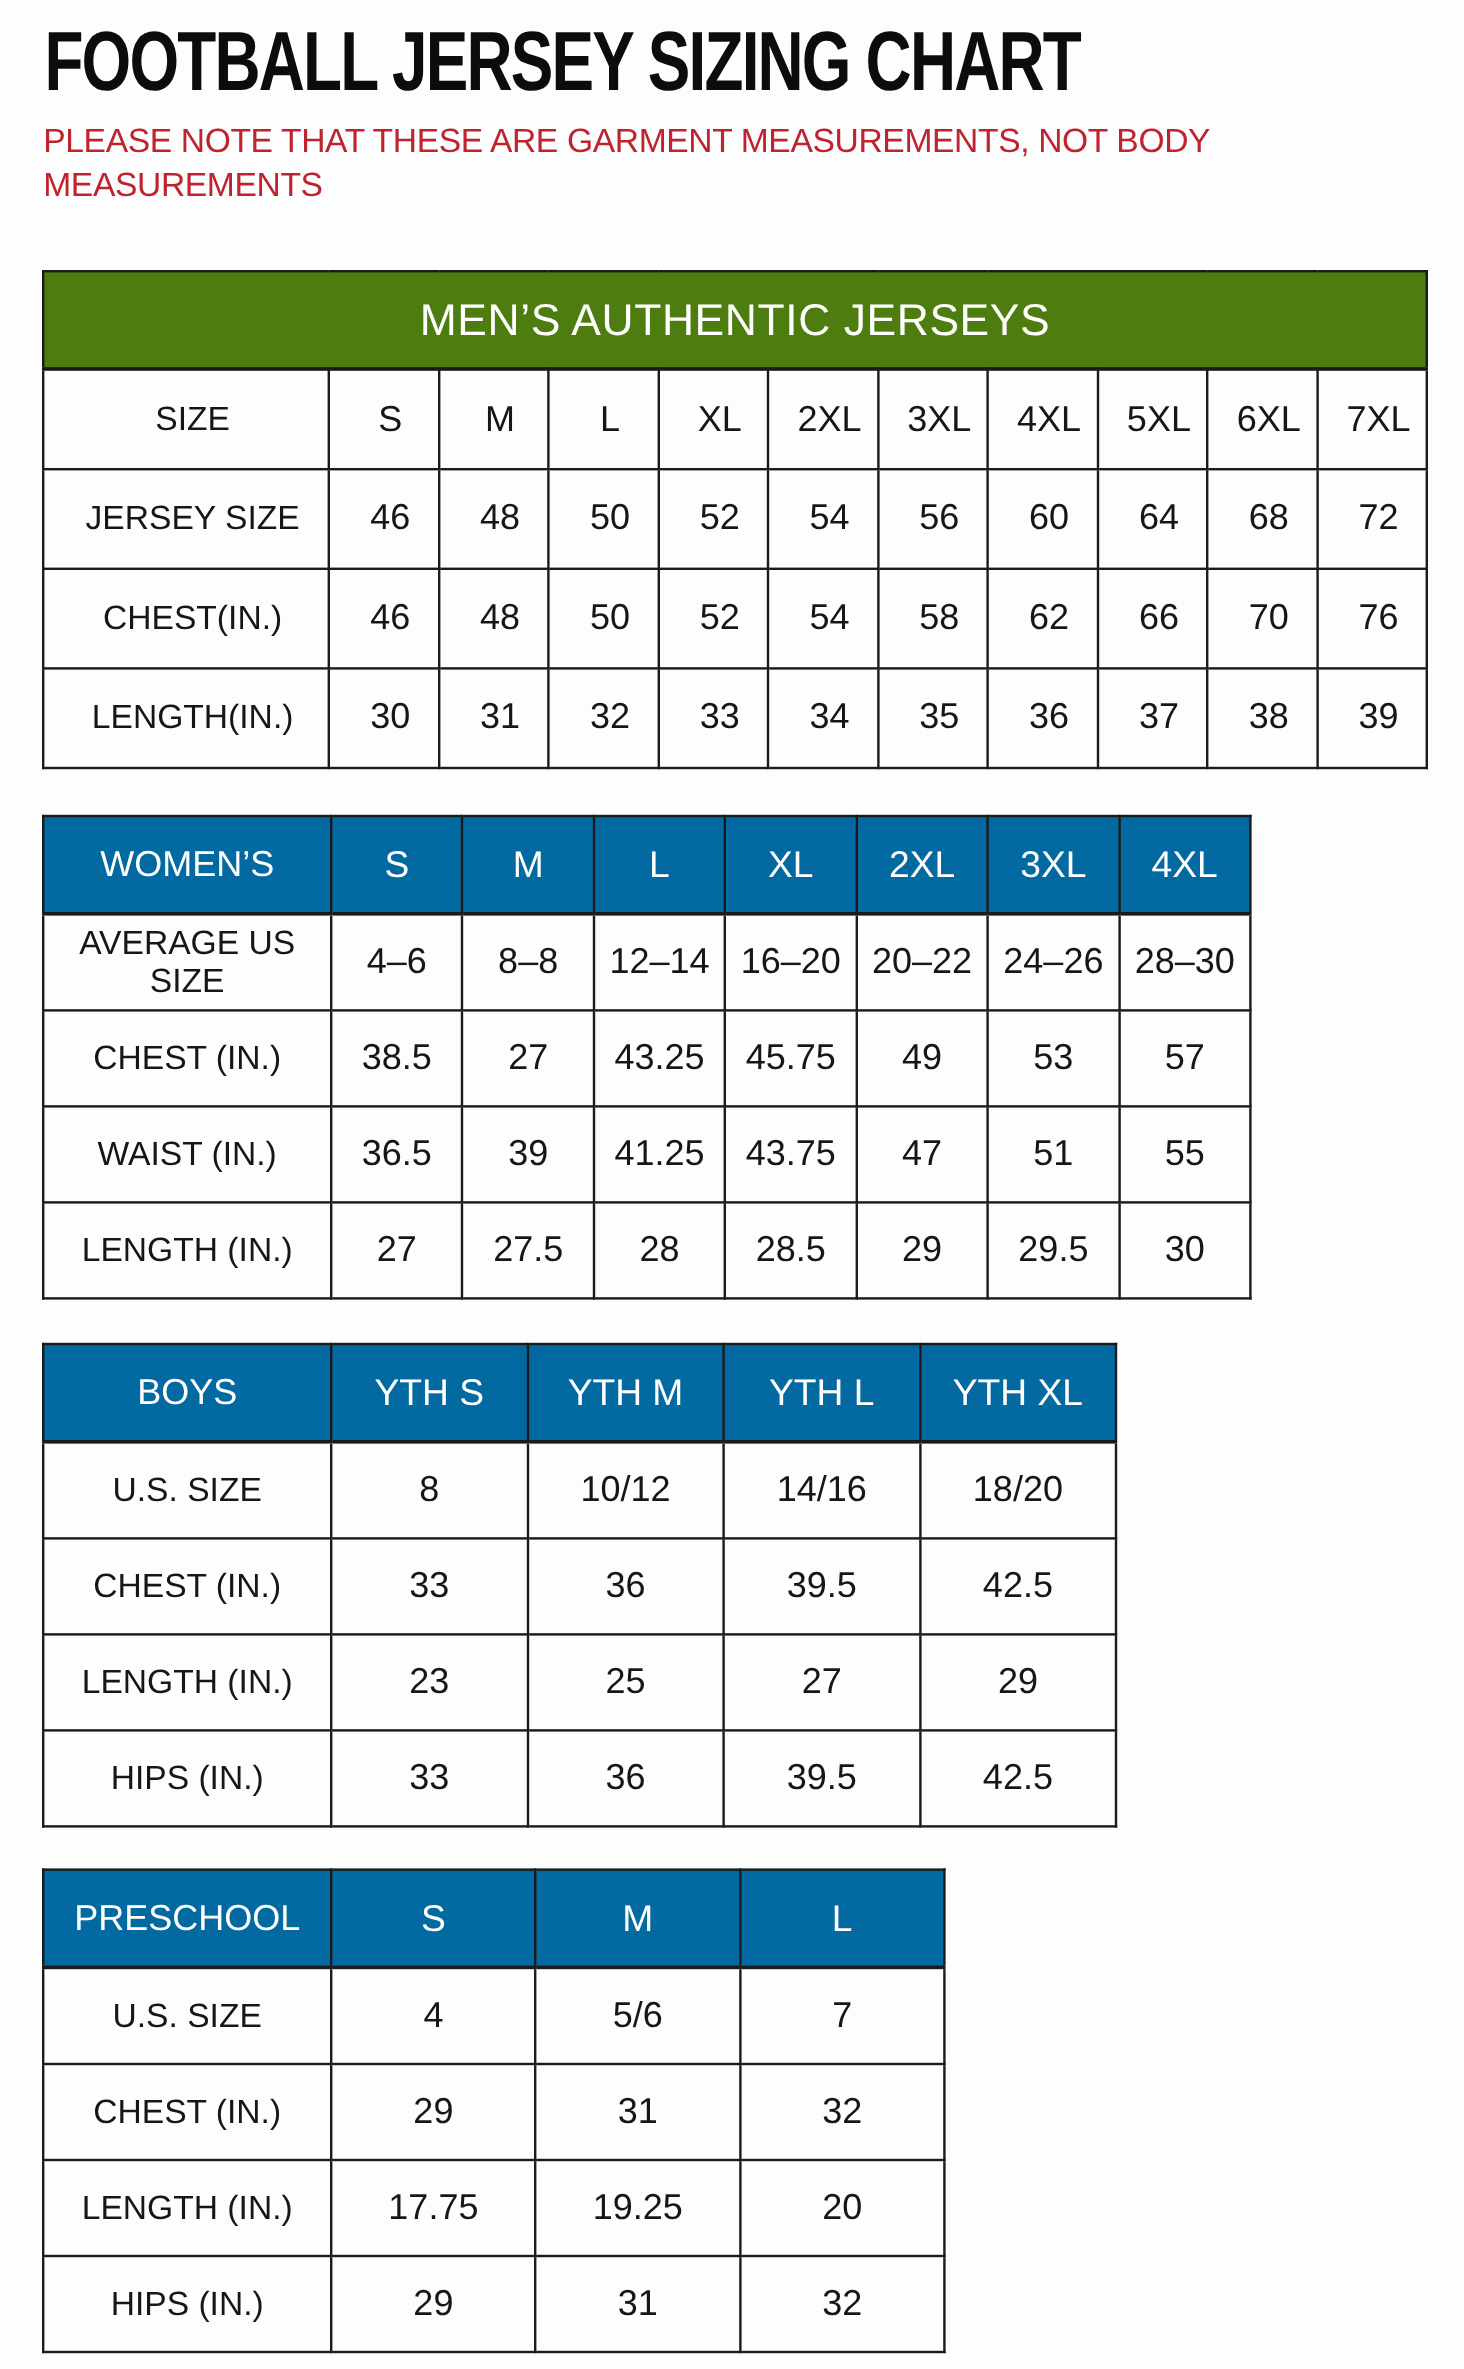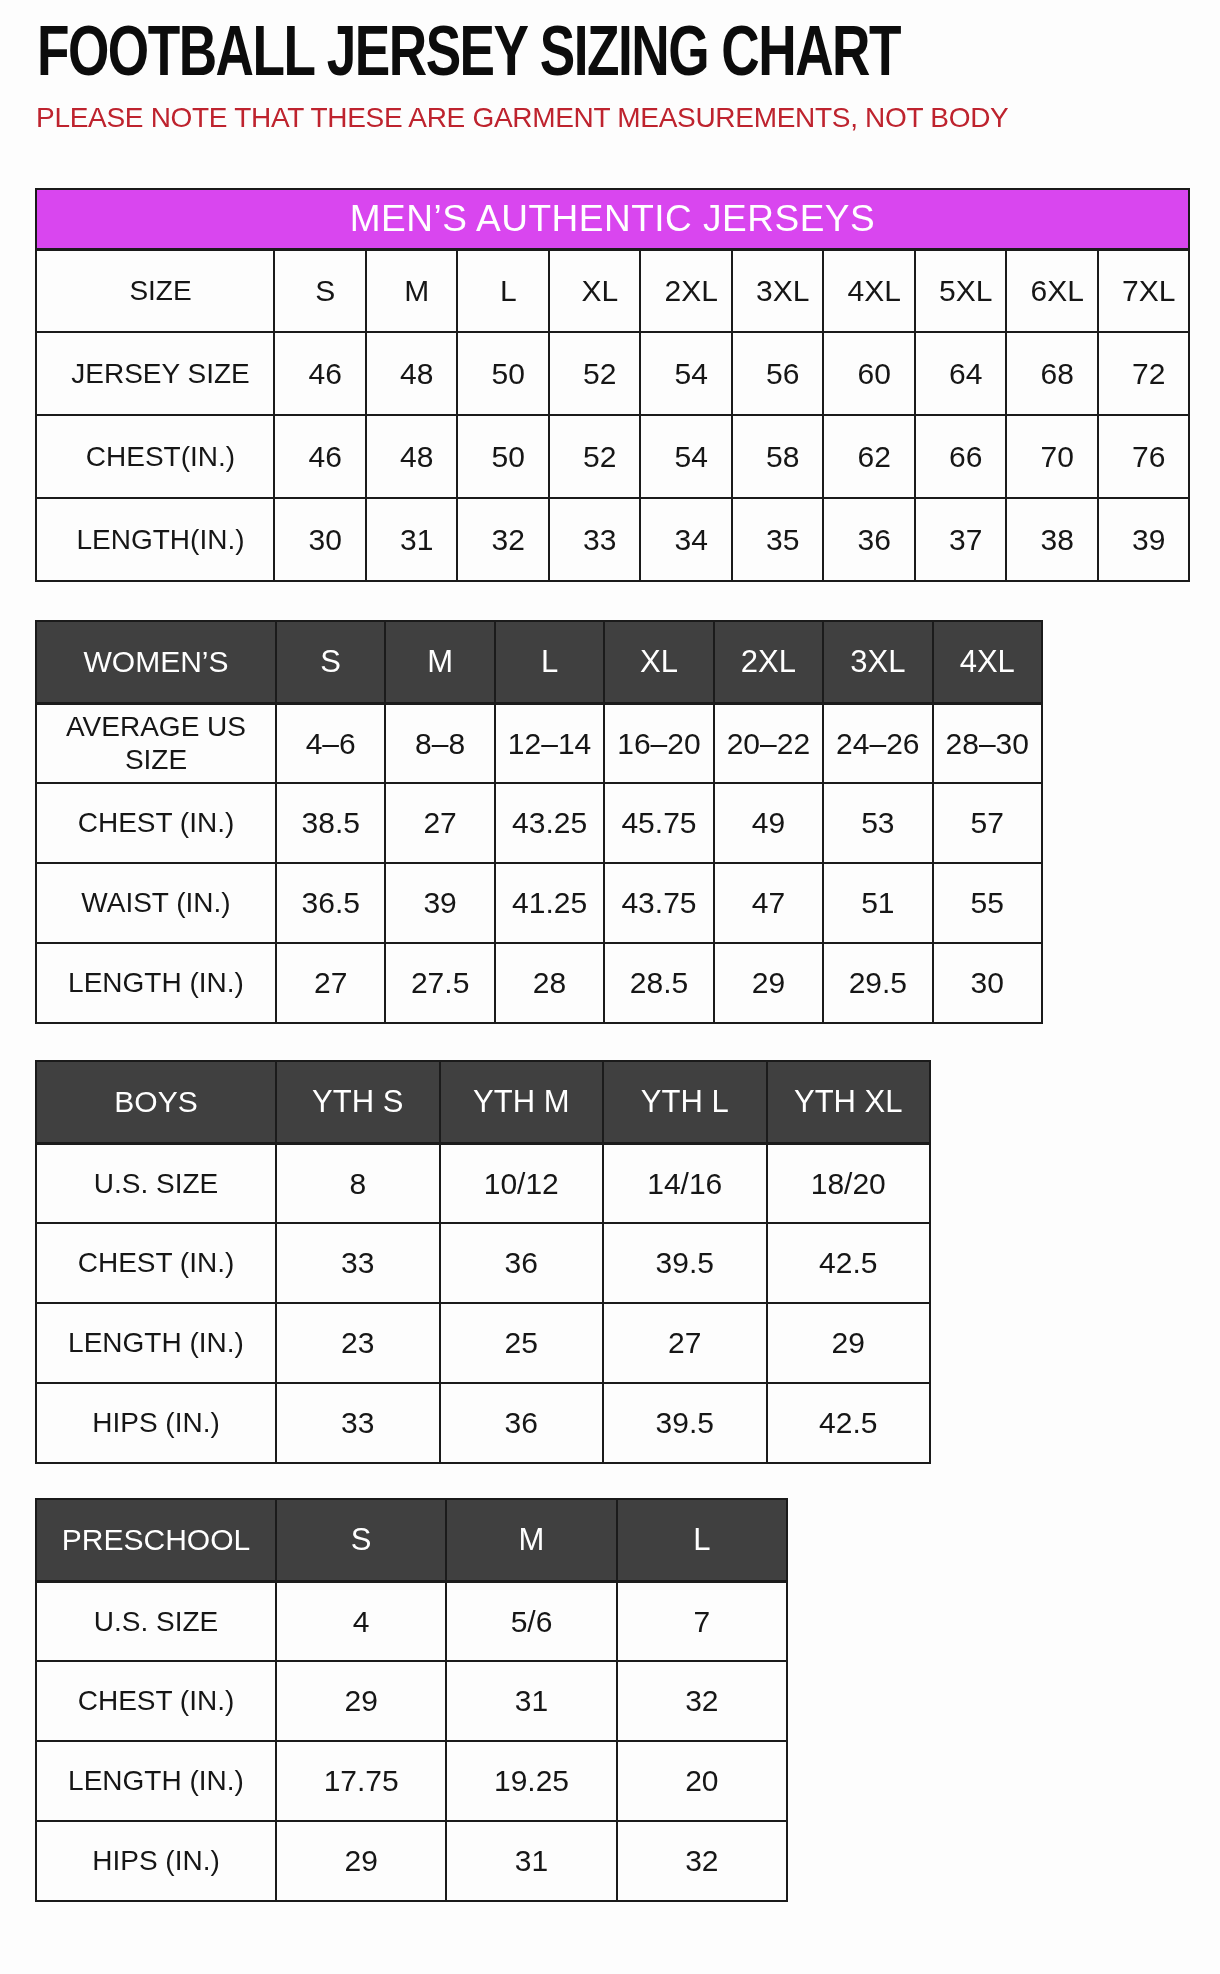--- a/index.html
+++ b/index.html
@@ -44,29 +44,29 @@
 
   .size-table th, .size-table td {
     border: 2px solid #1b1b1b;
     text-align: center;
     vertical-align: middle;
     font-weight: 400;
     padding: 0 4px;
   }
   
   .banner {
-    background: #d946ef;
+    background: #4d7c0f;
     color: #ffffff;
     font-size: 37px;
-    height: 60px;
+    height: 82px;
     letter-spacing: 0.5px;
   }
   
   .gray-row th {
-    background: #404040;
+    background: #0369a1;
     color: #ffffff;
     font-size: 31px;
     height: 82px;
     font-weight: 400;
   }
   .gray-row th.head-label { font-size: 30px; }
   
   thead tr:last-child th { border-bottom-width: 3px; }
 
   .size-table tbody th.row-label {
@@ -80,20 +80,21 @@
   }
   table.mens tbody th.row-label, table.mens tbody td { height: 83px; padding-left: 15px; }
 </style>
 </head>
 <body>
 
 <h1 class="page-title">FOOTBALL JERSEY SIZING CHART</h1>
 
 <p class="note">
   <span class="note-line">PLEASE NOTE THAT THESE ARE GARMENT MEASUREMENTS, NOT BODY</span>
+  <span class="note-line">MEASUREMENTS</span>
 </p>
 
 <table class="size-table mens">
   <colgroup>
     <col style="width:238px">
   </colgroup>
   <thead>
     <tr>
       <th class="banner" colspan="11">MEN’S AUTHENTIC JERSEYS</th>
     </tr>

